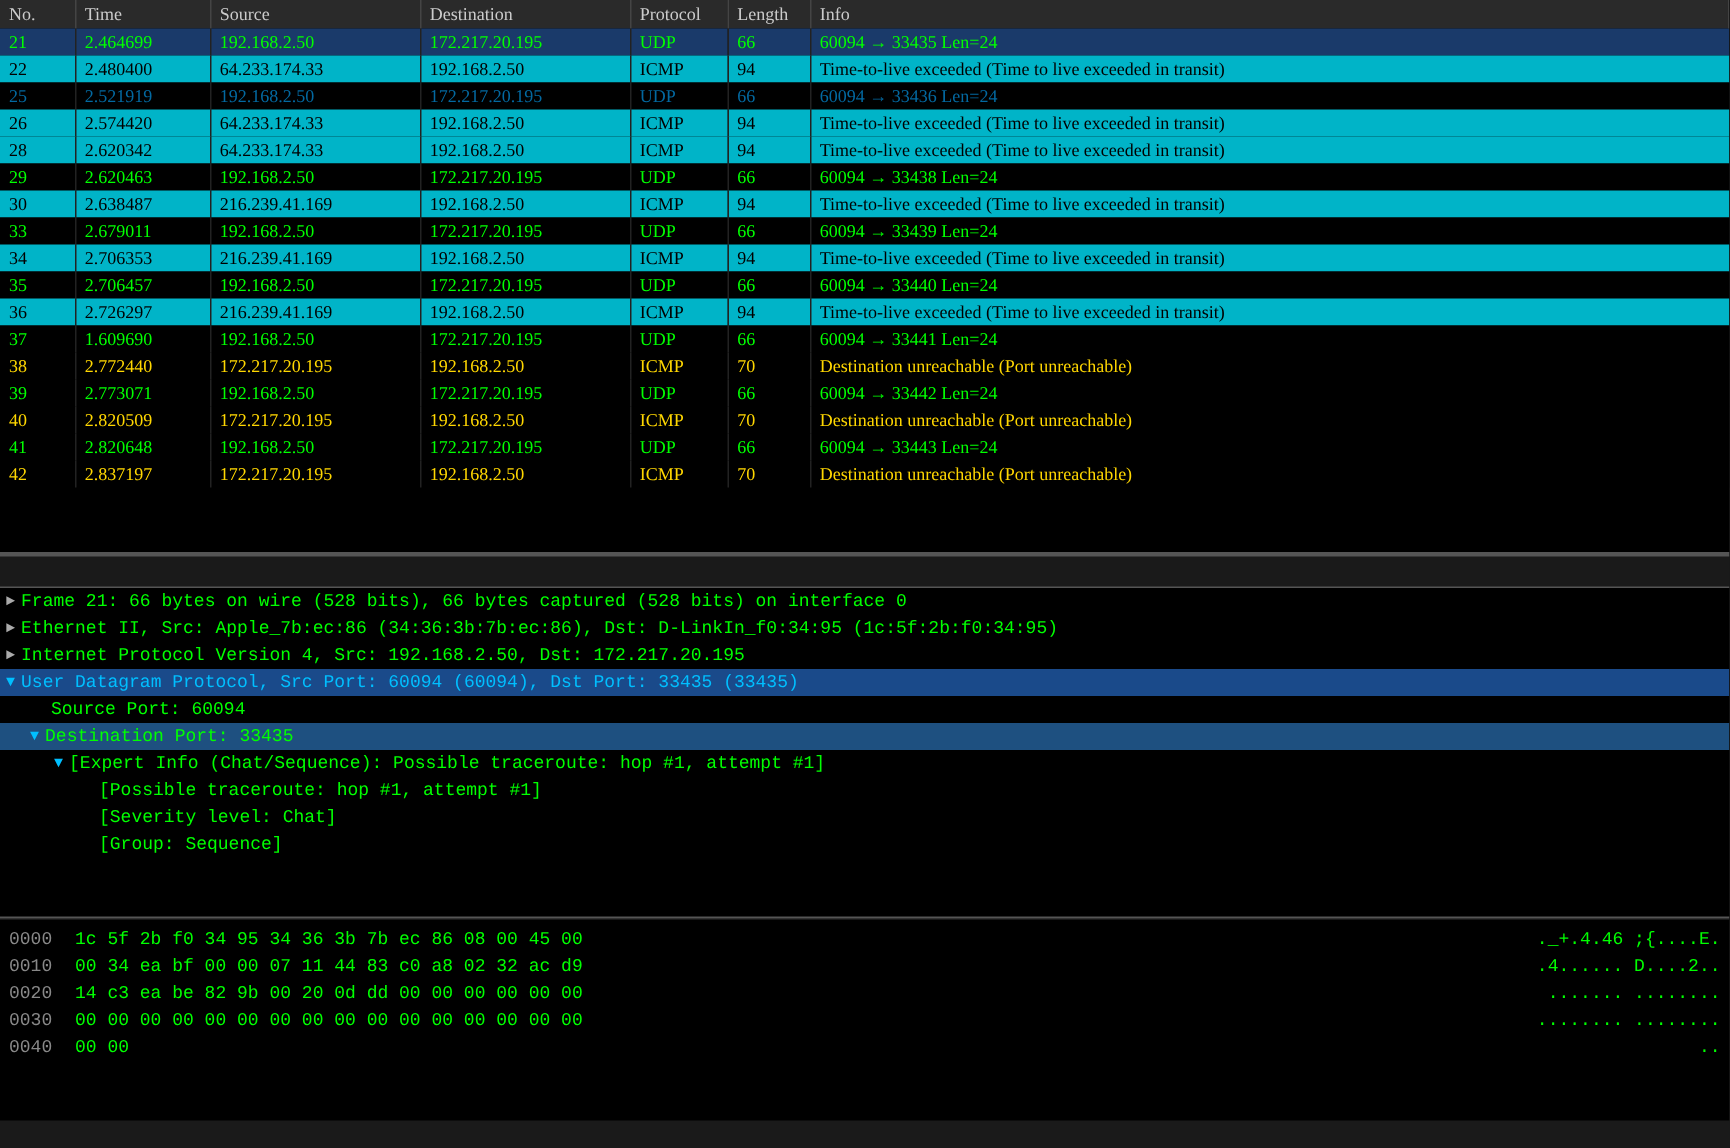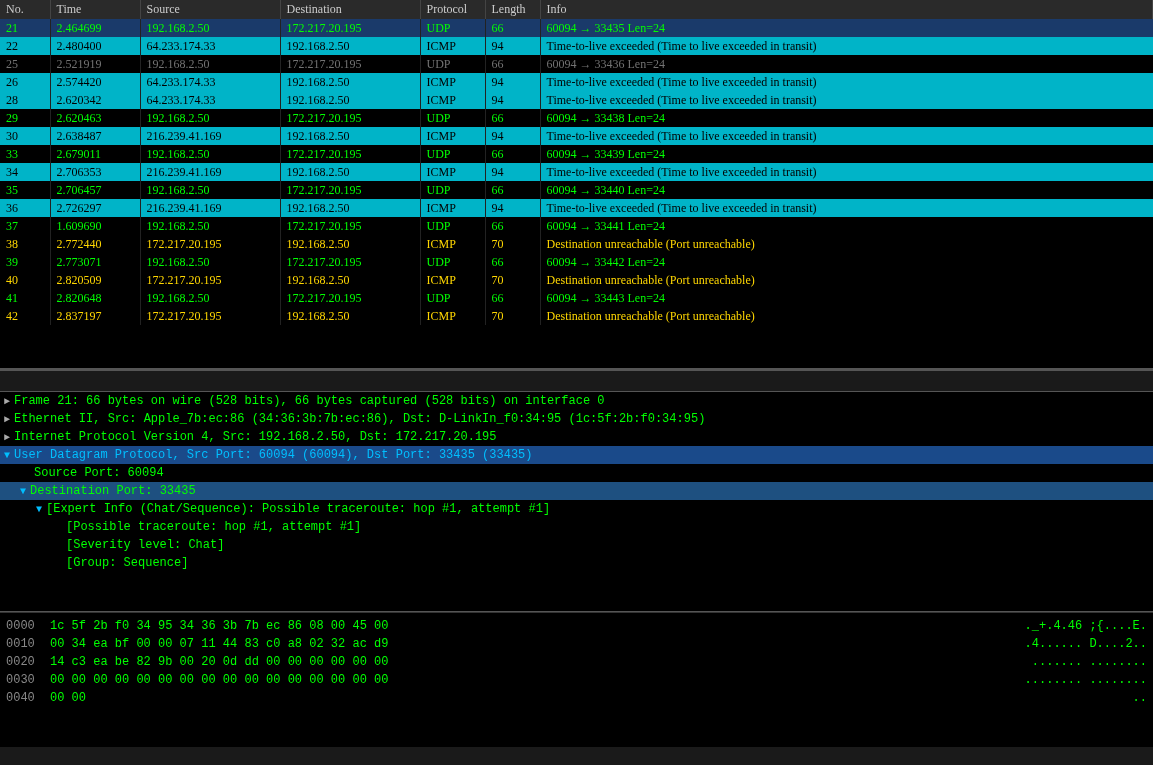--- a/index.html
+++ b/index.html
@@ -145,21 +145,21 @@
         </tr>
         <tr style="background: rgb(0, 180, 200); color: rgb(0, 0, 0);">
           <td style="border-right: 1px solid rgb(34, 34, 34);">22</td>
           <td style="border-right: 1px solid rgb(34, 34, 34);">2.480400</td>
           <td style="border-right: 1px solid rgb(34, 34, 34);">64.233.174.33</td>
           <td style="border-right: 1px solid rgb(34, 34, 34);">192.168.2.50</td>
           <td style="border-right: 1px solid rgb(34, 34, 34);">ICMP</td>
           <td style="border-right: 1px solid rgb(34, 34, 34);">94</td>
           <td>Time-to-live exceeded (Time to live exceeded in transit)</td>
         </tr>
-        <tr style="background: rgb(0, 0, 0); color: #737373;">
+        <tr style="background: rgb(0, 0, 0); color: #0369a1;">
           <td style="border-right: 1px solid rgb(34, 34, 34);">25</td>
           <td style="border-right: 1px solid rgb(34, 34, 34);">2.521919</td>
           <td style="border-right: 1px solid rgb(34, 34, 34);">192.168.2.50</td>
           <td style="border-right: 1px solid rgb(34, 34, 34);">172.217.20.195</td>
           <td style="border-right: 1px solid rgb(34, 34, 34);">UDP</td>
           <td style="border-right: 1px solid rgb(34, 34, 34);">66</td>
           <td>60094 → 33436  Len=24</td>
         </tr>
         <tr style="background: rgb(0, 180, 200); color: rgb(0, 0, 0);">
           <td style="border-right: 1px solid rgb(34, 34, 34);">26</td>

